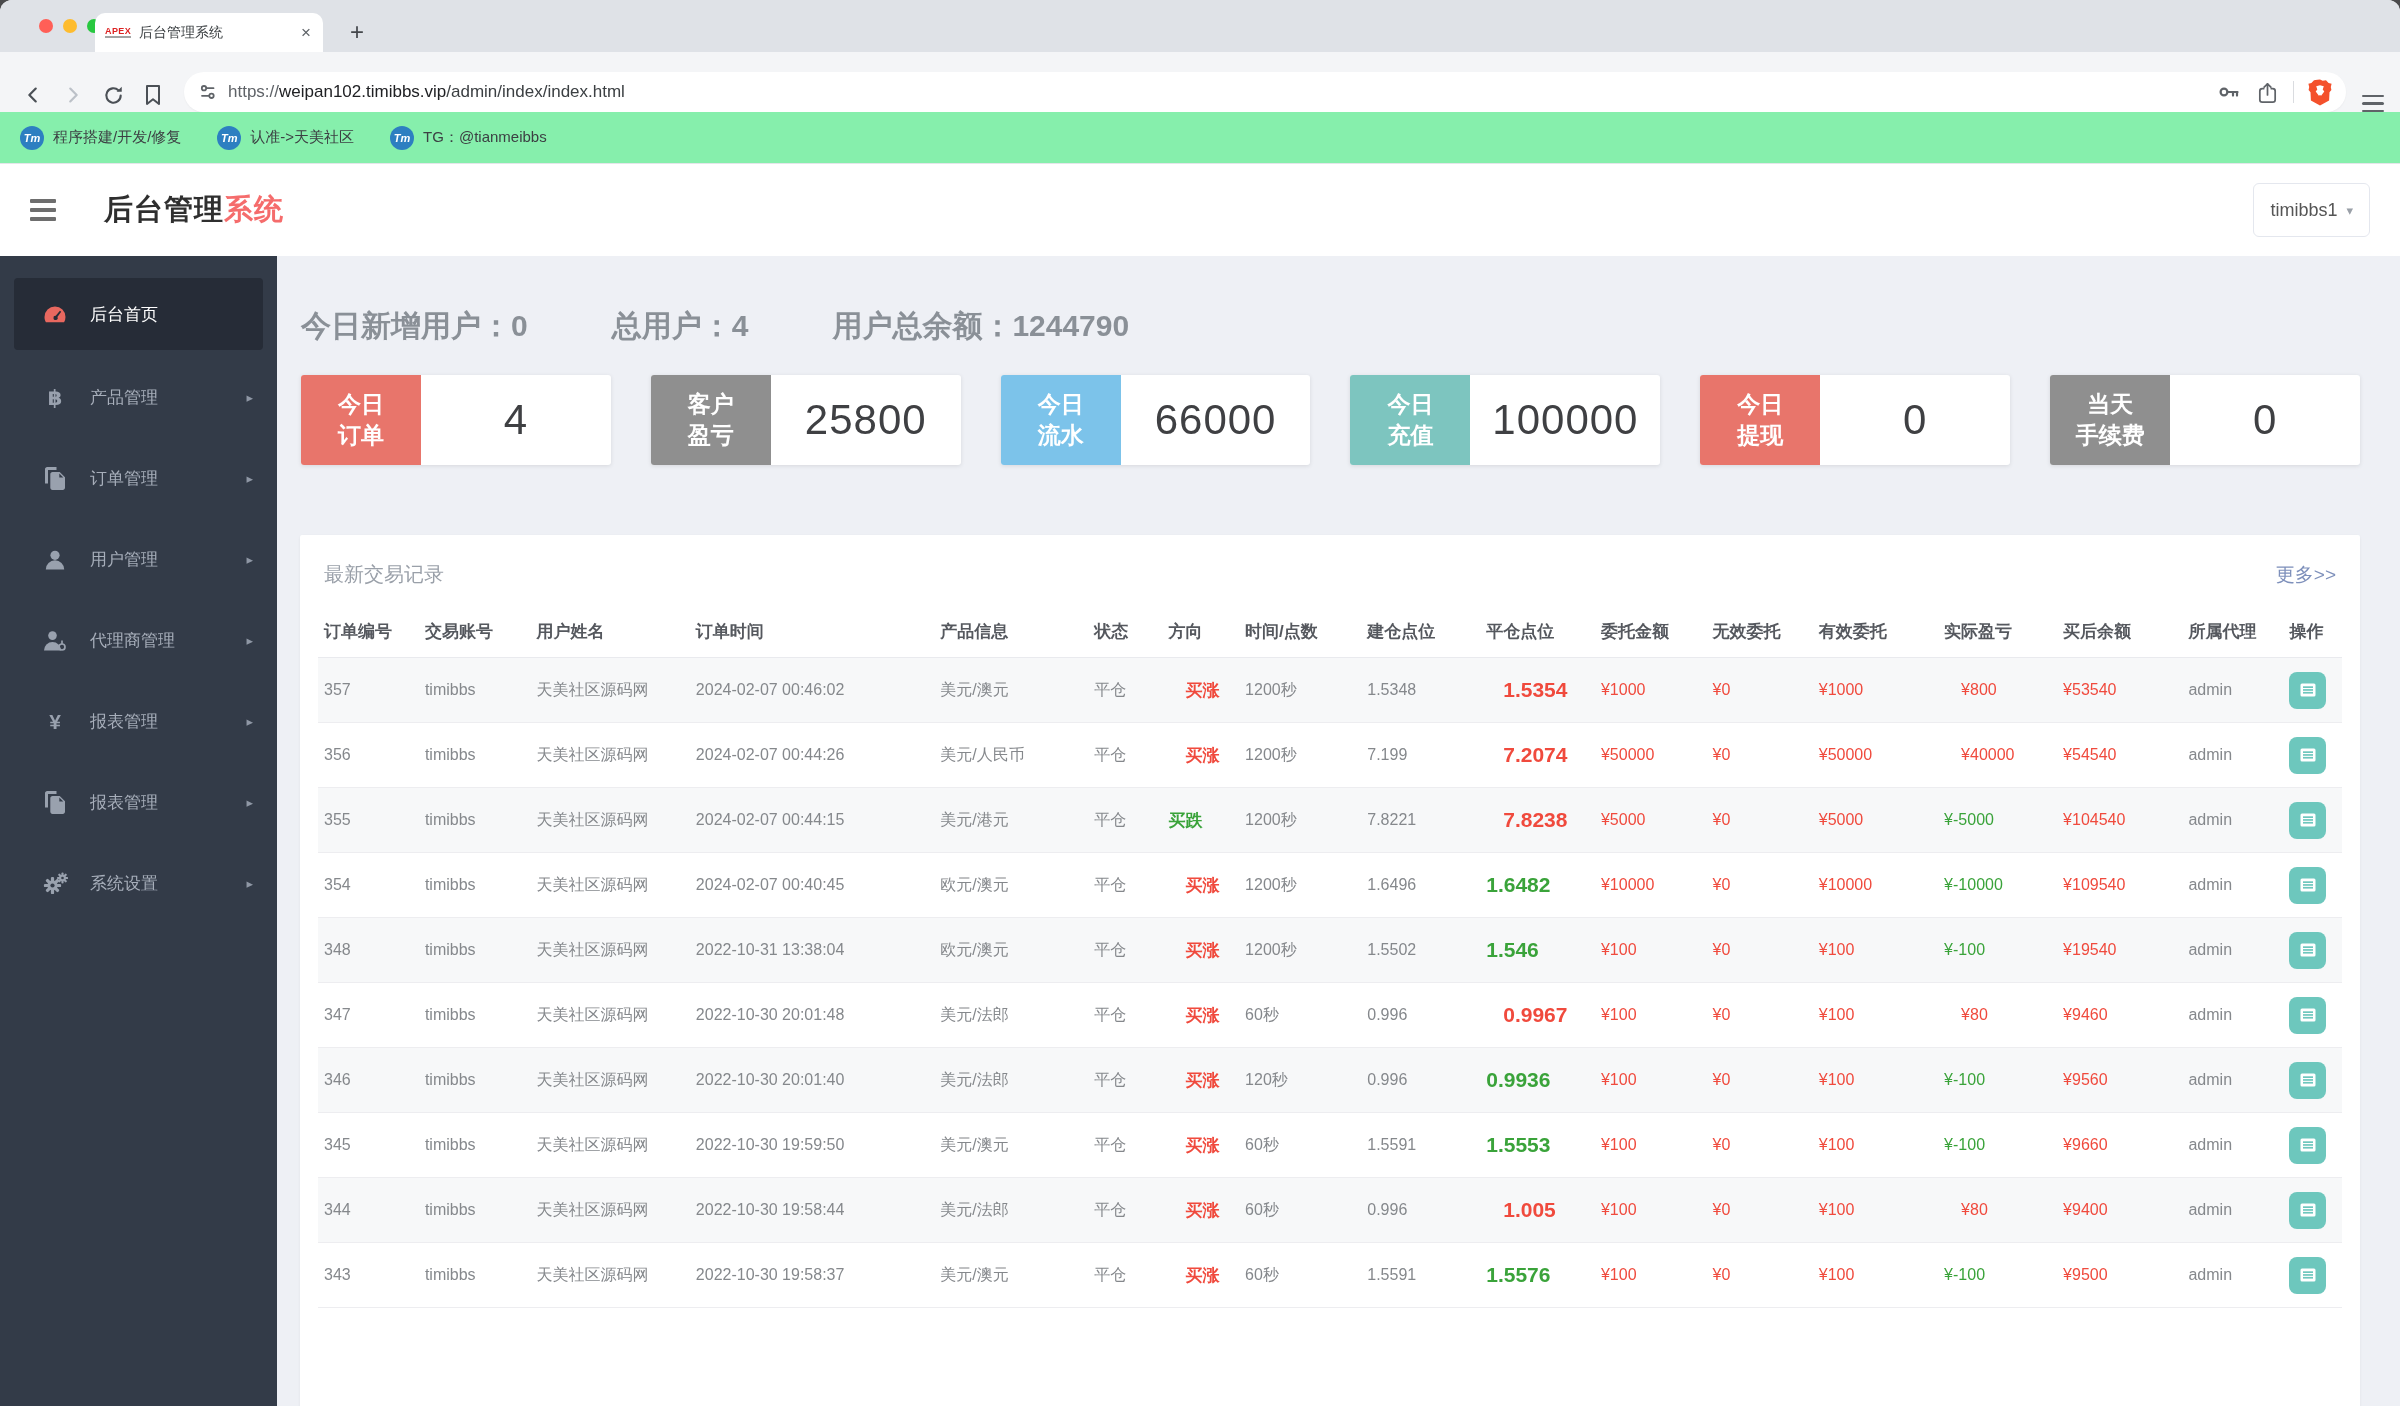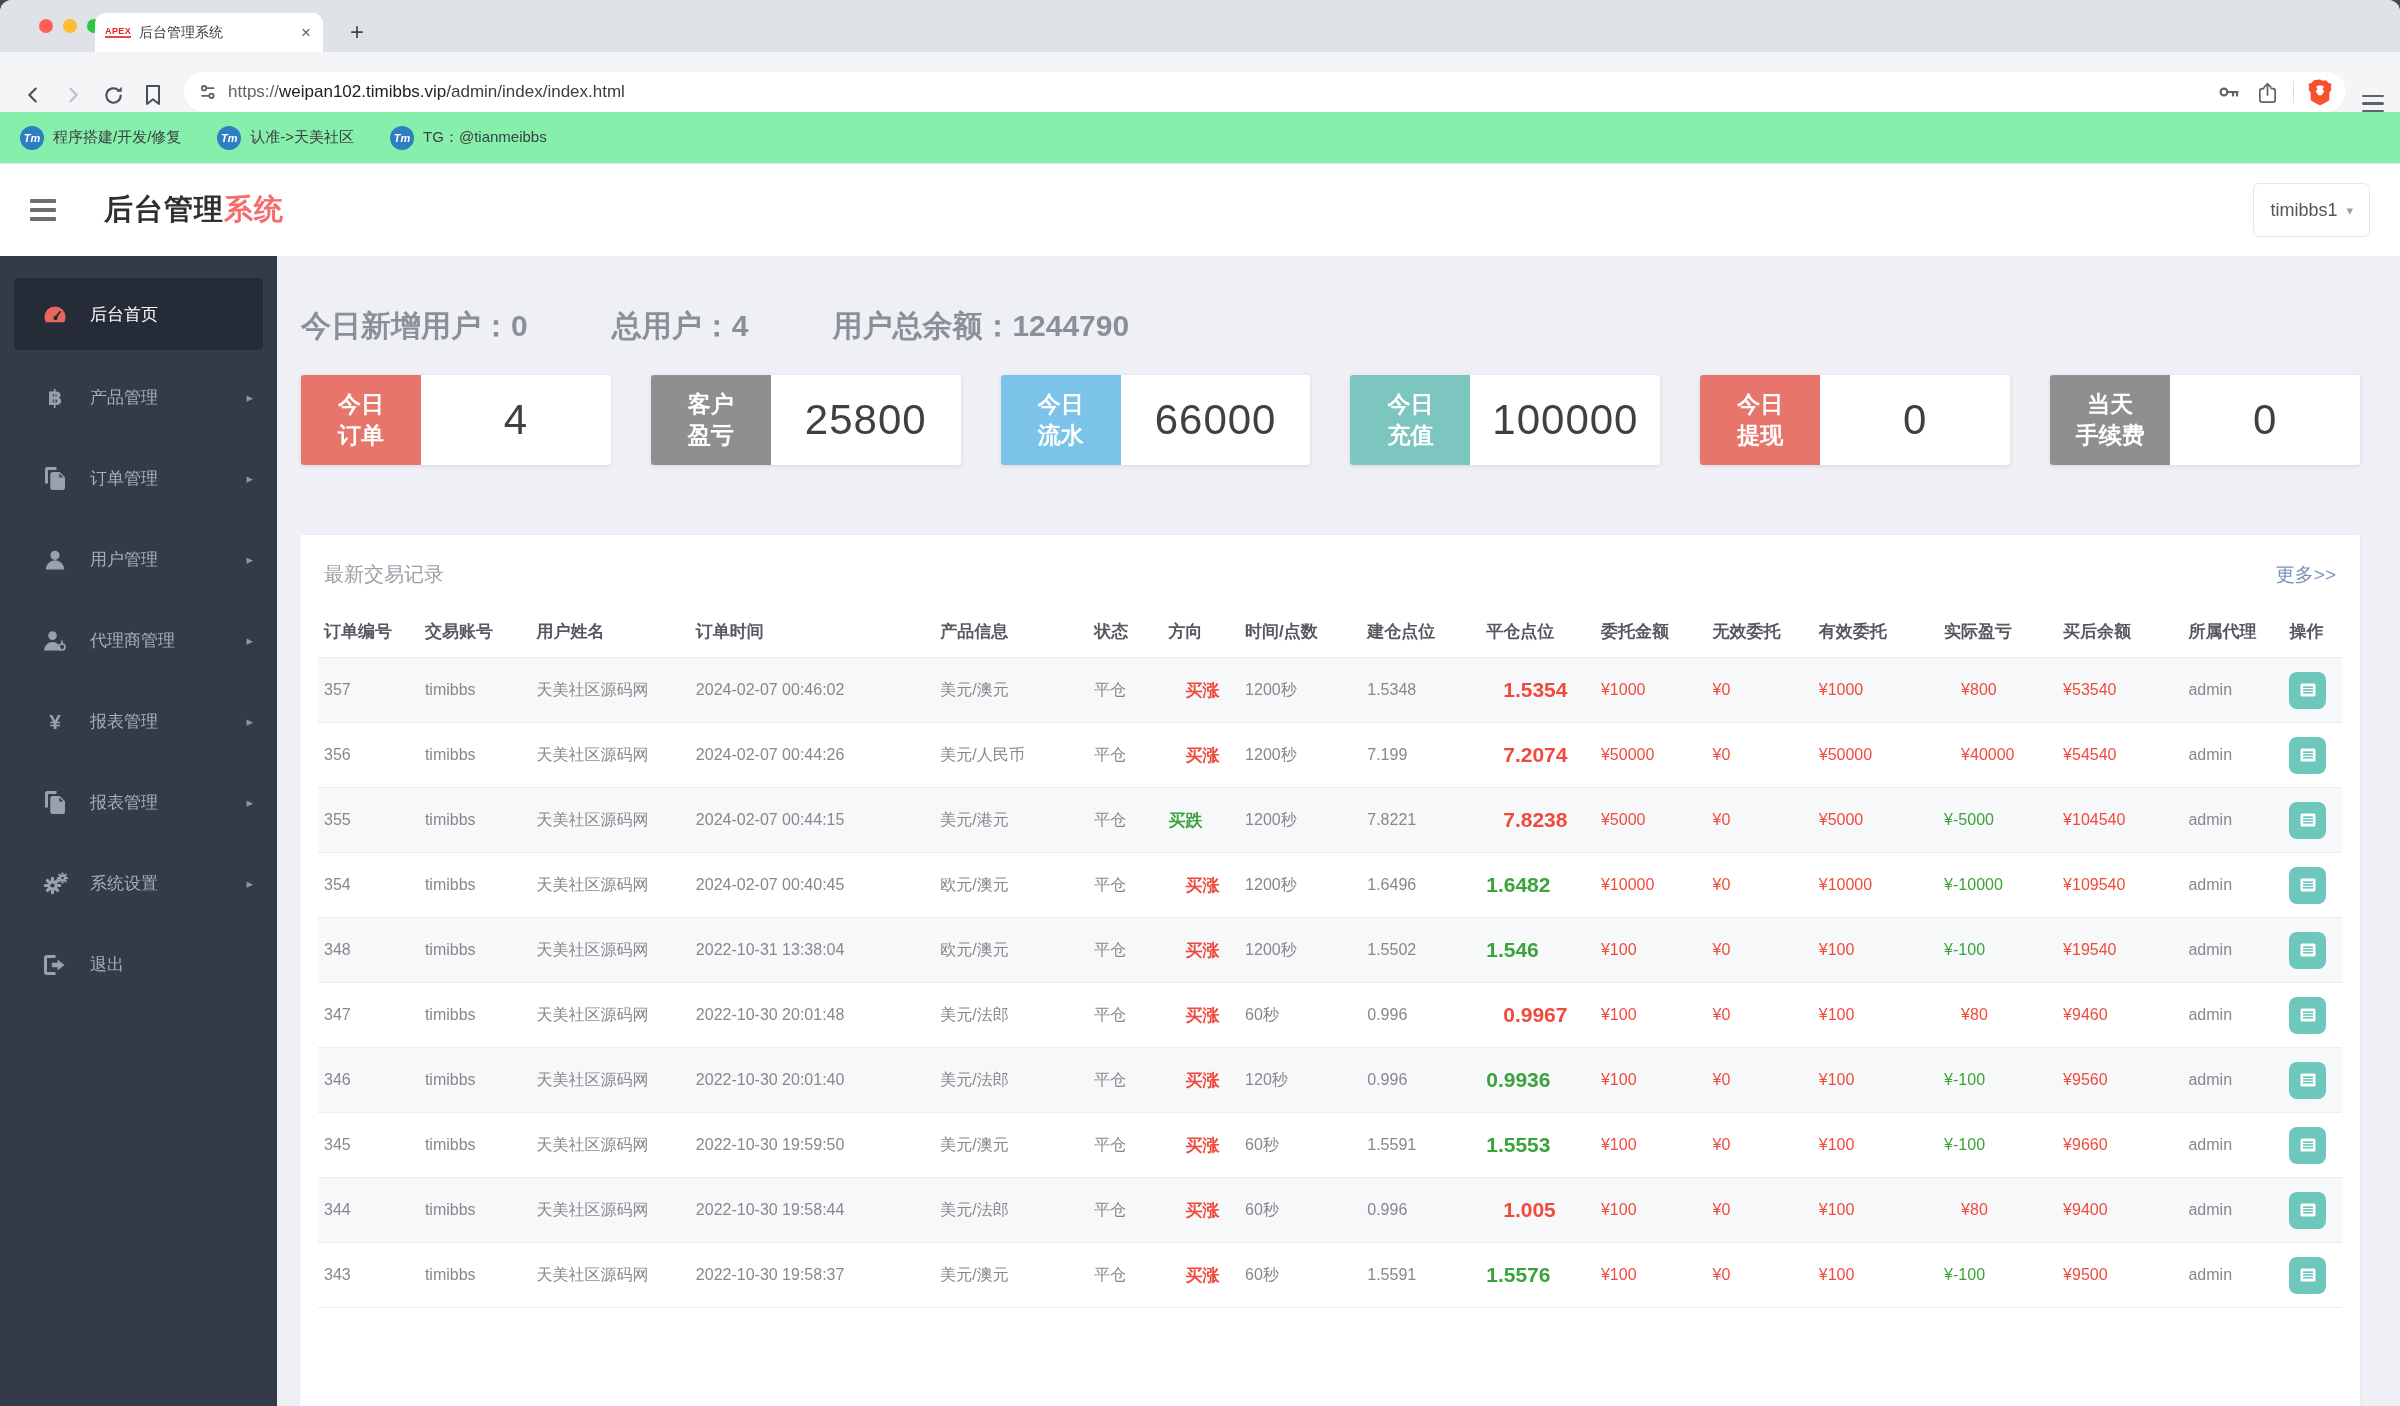--- a/index.html
+++ b/index.html
@@ -10,21 +10,21 @@
     -webkit-font-smoothing:antialiased;
   }
   .window { width:2400px; height:1406px; border-radius:12px 12px 0 0; overflow:hidden; display:flex; flex-direction:column; background:#eef0f5; }
 
   
   .tabstrip { height:52px; background:#dfe2e7; position:relative; flex:none; }
   .traffic { position:absolute; left:22px; top:19px; display:flex; gap:10px; }
   .tl { width:14px; height:14px; border-radius:50%; display:inline-block; }
   .tl.red { background:#ff5f57; } .tl.yellow { background:#febc2e; } .tl.green { background:#28c840; }
   .tab { position:absolute; left:95px; bottom:0; width:228px; height:39px; background:#fff; border-radius:10px 10px 0 0; display:flex; align-items:center; padding:0 10px; }
-  .favicon { color:#d22; font-weight:bold; font-size:9px; letter-spacing:.4px; border-bottom:2px solid #ef4444; line-height:9px; margin-right:8px; flex:none; }
+  .favicon { color:#d22; font-weight:bold; font-size:9px; letter-spacing:.4px; border-bottom:2px solid #a3a3a3; line-height:9px; margin-right:8px; flex:none; }
   .tab-title { font-size:14px; color:#3c4043; flex:1; white-space:nowrap; overflow:hidden; }
   .tab-close { color:#5f6368; font-size:17px; cursor:pointer; padding:0 2px; }
   .newtab { position:absolute; left:342px; bottom:6px; font-size:24px; color:#44474c; width:30px; text-align:center; cursor:pointer; }
 
   .toolbar { height:60px; background:#f4f5f7; display:flex; align-items:flex-end; padding:0 16px; flex:none; }
   .nav-btn { width:34px; height:34px; display:flex; align-items:center; justify-content:center; margin-right:6px; cursor:pointer; flex:none; }
   .urlbar { flex:1; height:40px; background:#fff; border-radius:20px; margin-left:8px; display:flex; align-items:center; padding:0 14px; box-shadow:0 1px 2px rgba(0,0,0,.04); }
   .url-text { font-size:17px; margin-left:10px; flex:1; white-space:nowrap; overflow:hidden; }
   .url-scheme { color:#5f6368; } .url-domain { color:#202124; } .url-path { color:#3c4043; }
   .url-icons { display:flex; align-items:center; gap:14px; }
@@ -278,30 +278,20 @@
                   <rect x="-1.1" y="-5.6" width="2.2" height="11.2" rx="1" transform="rotate(90)"></rect>
                   <rect x="-1.1" y="-5.6" width="2.2" height="11.2" rx="1" transform="rotate(135)"></rect>
                   <circle r="3.3"></circle>
                   <circle r="1.3" fill="#333b48"></circle>
                 </g>
               </g>
             </svg>
           </span>
           <span class="slabel">系统设置</span>
           <span class="chev">▸</span>
-        </div>
-        <div class="side-item">
-          <span class="sicon">
-            <svg width="22" height="20" viewBox="0 0 22 20">
-              <path fill="currentColor" d="M3 0h8.5v3H3v14h8.5v3H3a3 3 0 0 1-3-3V3a3 3 0 0 1 3-3z"></path>
-              <path fill="currentColor" d="M13.5 4.6 20.5 10l-7 5.4v-3.2H7.8V7.8h5.7z"></path>
-            </svg>
-          </span>
-          <span class="slabel">退出</span>
-
         </div>
     </aside>
 
     <div class="content">
 
       <div class="stats-row">
         <span class="stat"><span>今日新增用户：</span><span>0</span></span>
           <span class="stat"><span>总用户：</span><span>4</span></span>
           <span class="stat"><span>用户总余额：</span><span>1244790</span></span>
       </div>

